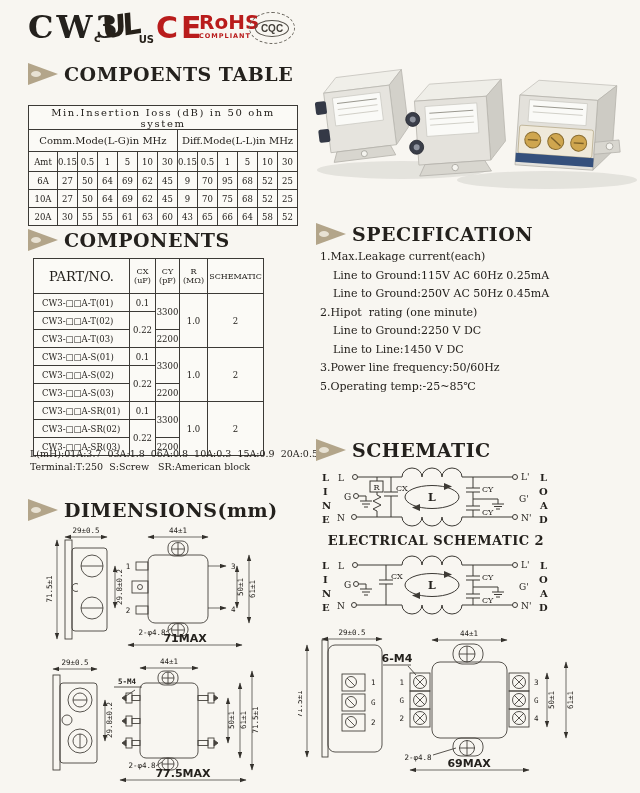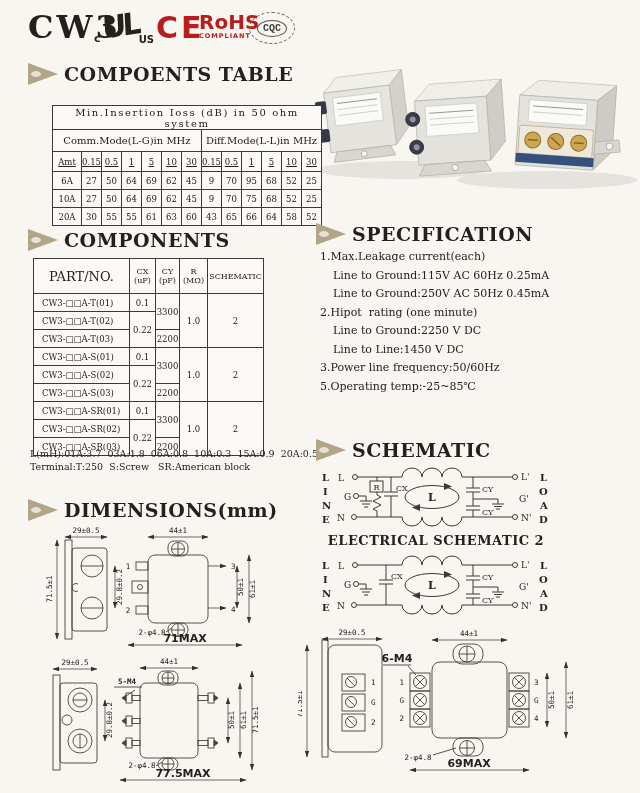--- a/index.html
+++ b/index.html
@@ -13,32 +13,32 @@
            letter-spacing:-4px;display:inline-block;transform:rotate(-9deg) skewX(-6deg);}
   .ul-us{position:absolute;right:-4px;bottom:3px;font-size:10px;font-weight:bold;font-family:"DejaVu Sans",sans-serif;}
   .ce-mark{position:absolute;left:156px;top:10px;font-size:30px;font-weight:700;letter-spacing:3px;
            font-family:"DejaVu Sans",sans-serif;color:#b91c1c;}
   .rohs{position:absolute;left:199px;top:12px;text-align:left;color:#b91c1c;font-family:"DejaVu Sans",sans-serif;}
   .rohs-name{font-size:20px;font-weight:900;line-height:20px;}
   .rohs-sub{font-size:6.5px;font-weight:bold;letter-spacing:1px;}
   .cqc{position:absolute;left:249px;top:12px;width:44px;height:30px;border:1.5px dashed #6b675f;border-radius:50%;
        display:flex;align-items:center;justify-content:center;}
   .cqc-inner{border:1.3px solid #55514a;border-radius:50%;padding:2px 5px;font-size:10px;font-weight:bold;
-       font-family:Liberation Mono, monospace;color:#44403a;}
+       font-family:Liberation Sans, sans-serif;color:#44403a;}
   
   .sec-head{position:absolute;display:flex;align-items:center;gap:6px;}
   .flag{width:30px;height:24px;background:#b3a58a;clip-path:polygon(0 4%,100% 50%,0 96%);position:relative;display:inline-block;}
   .flag::before{content:"";position:absolute;left:3px;top:9px;width:10px;height:6px;background:#e8e2d4;border-radius:50%;}
   .sec-title{font-size:19px;font-weight:bold;letter-spacing:0.5px;}
   
-  .t1{position:absolute;left:28px;top:105px;border-collapse:collapse;table-layout:fixed;width:269px;background:#fbfaf6;margin-left:24px;}
+  .t1{position:absolute;left:28px;top:105px;border-collapse:collapse;table-layout:fixed;width:269px;background:#fbfaf6;}
   .t1 td,.t1 th{border:1px solid #3c3a36;text-align:center;padding:0;font-weight:normal;}
   .t1-title{font-size:10px;font-weight:bold;letter-spacing:1.6px;height:23px;}
   .t1-group{font-size:10px;height:21px;}
-  .t1-freq{font-size:8.5px;height:19px;text-decoration:underline;}
+  .t1-freq{font-size:8.5px;height:19px;}
   .t1-val{font-size:8.5px;height:17px;}
   
   .t2{position:absolute;left:33px;top:258px;border-collapse:collapse;table-layout:fixed;width:230px;background:#fbfaf6;}
   .t2 td,.t2 th{border:1px solid #3c3a36;text-align:center;padding:0;font-weight:normal;}
   .t2 th{height:34px;margin-top:41px;}
   .t2-part-h{font-size:13px;}
   .t2-small-h{font-size:8px;line-height:9.5px;}
   .t2-sch-h{font-size:8px;}
   .t2 td{height:17px;font-size:8.5px;}
   .t2-part{text-align:left !important;padding-left:8px !important;font-size:8.5px;}

